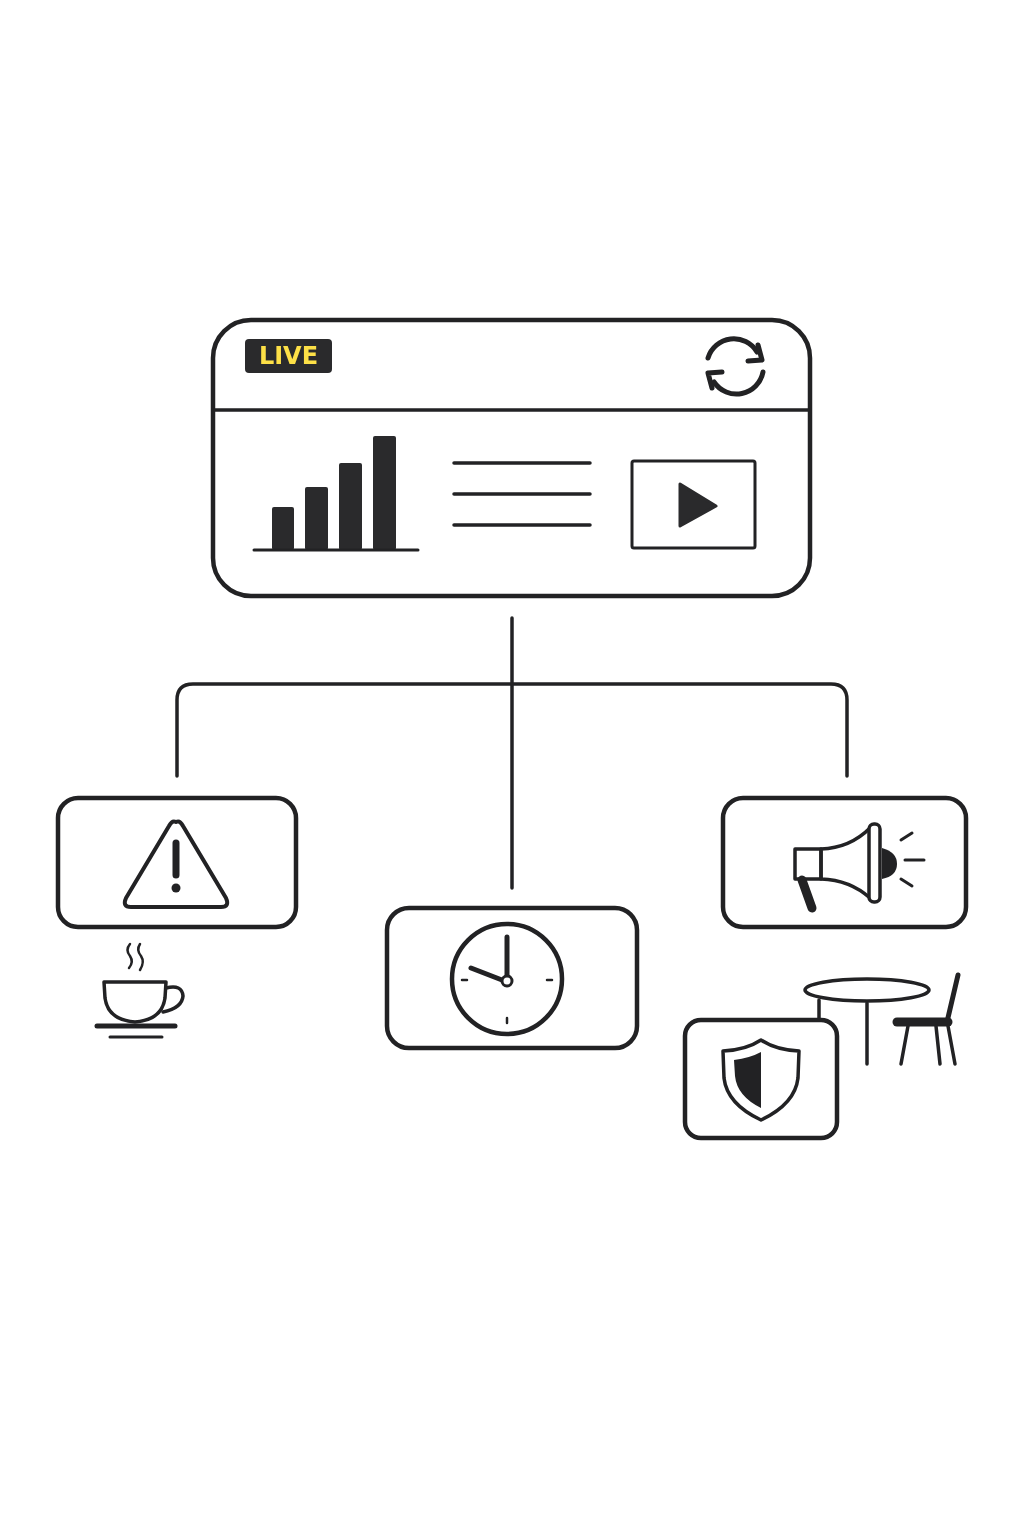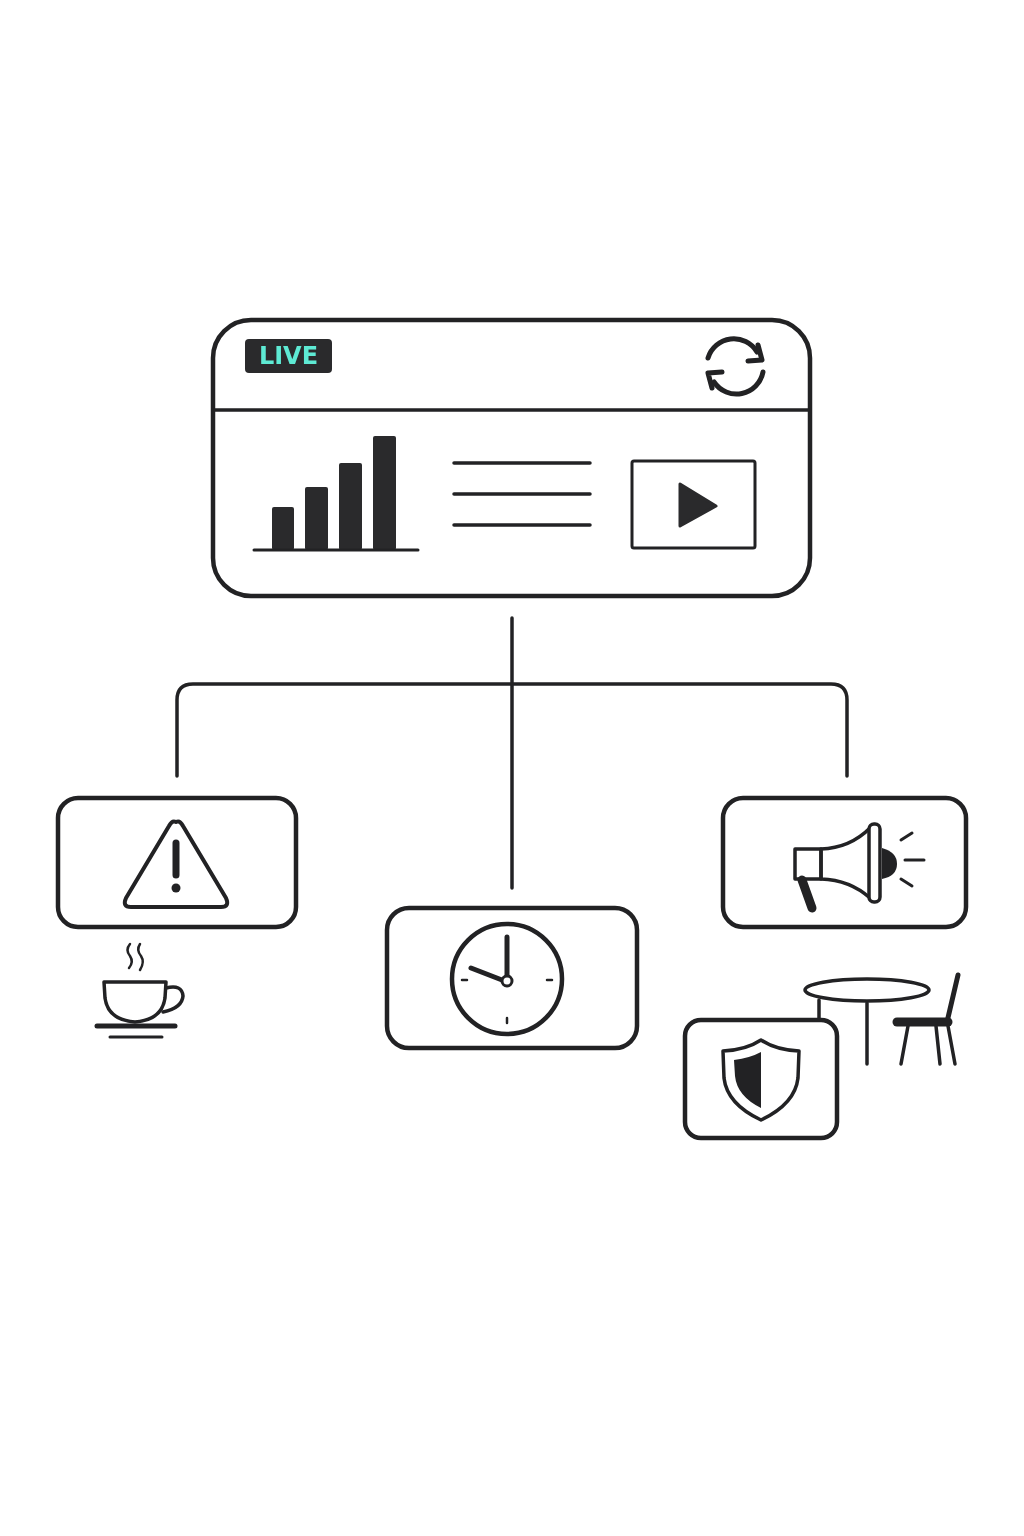--- a/index.html
+++ b/index.html
@@ -20,21 +20,21 @@
       width: 1024px; height: 1536px;
     }
     svg { display: block; }
     .live-badge {
       position: absolute;
       left: 245px;
       top: 339px;
       width: 87px;
       height: 34px;
       background: #2a2a2c;
-      color: #5eead4;
+      color: #fde047;
       border-radius: 4px;
       font-family: "DejaVu Sans", sans-serif;
       font-weight: bold;
       font-size: 24px;
       line-height: 34px;
       text-align: center;
       letter-spacing: 0px;
     }
   </style>
 </head>

